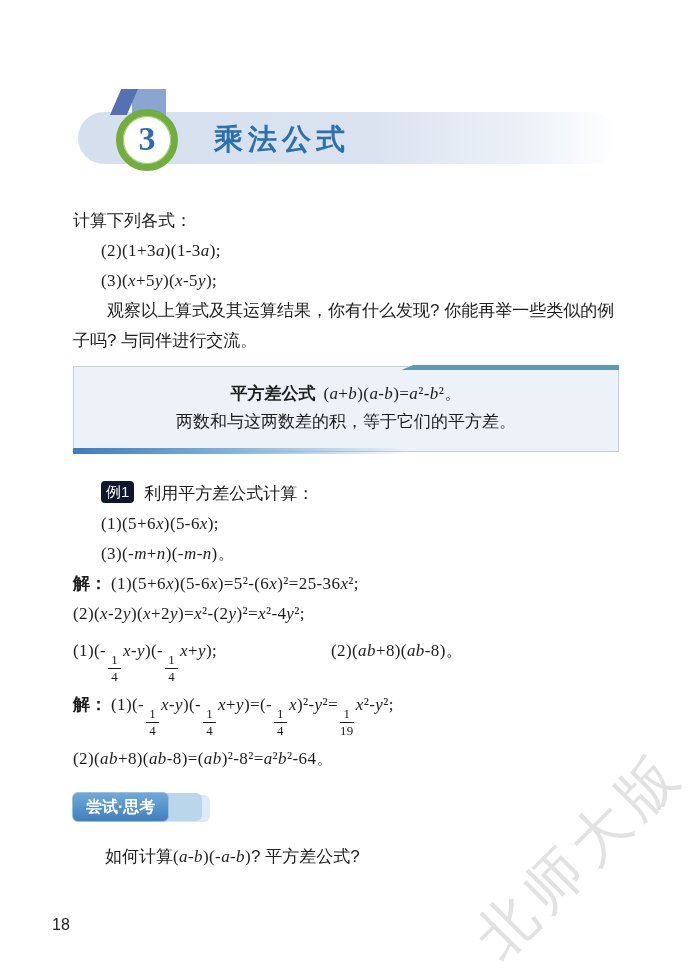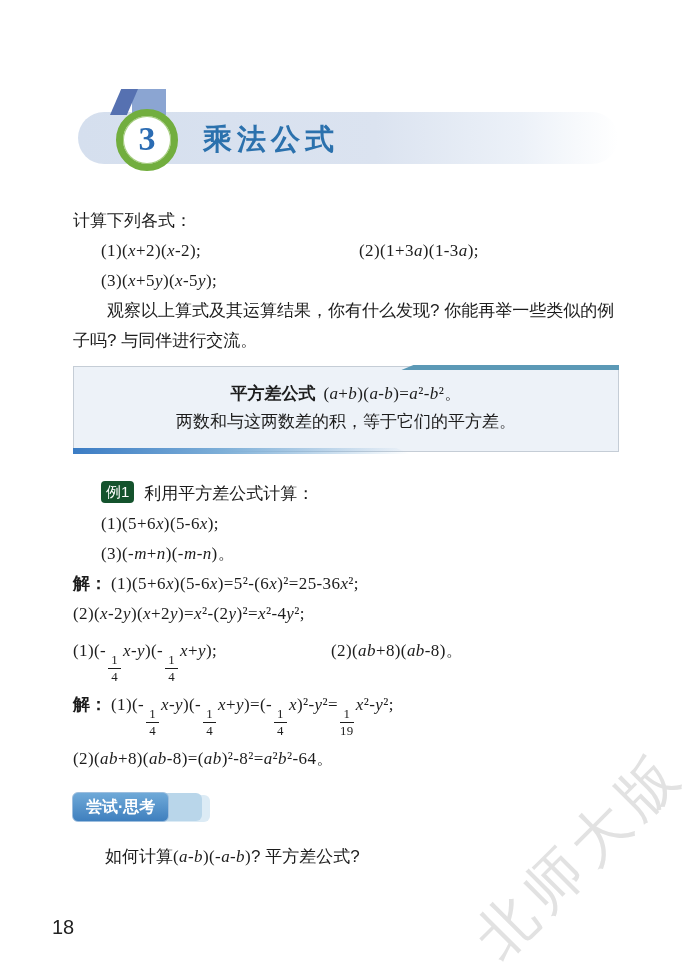--- a/index.html
+++ b/index.html
@@ -15,21 +15,21 @@
   
   .pill{position:absolute;left:78px;top:112px;width:540px;height:52px;border-radius:26px;
         background:linear-gradient(90deg,#d5dfee 0%,#dbe3f0 55%,#ecf1f8 82%,#ffffff 100%);}
   .ribbon-light{position:absolute;left:132px;top:89px;width:34px;height:26px;background:#8ba5d2;}
   .ribbon-dark{position:absolute;left:110px;top:89px;width:28px;height:26px;background:#5671b1;
         clip-path:polygon(40% 0,100% 0,60% 100%,0 100%);}
   .num-circle{position:absolute;left:116px;top:109px;width:48px;height:48px;background:#ffffff;
         border:7px solid #72ae3e;border-radius:50%;text-align:center;line-height:46px;
         font-family:"Liberation Serif","DejaVu Serif",serif;font-weight:bold;font-size:34px;color:#2b6cb3;
         box-shadow:0 0 0 1px #a5cd7e inset;}
-  .section-title{position:absolute;left:203px;top:120px;font-size:29px;font-weight:bold;
+  .section-title{position:absolute;left:214px;top:120px;font-size:29px;font-weight:bold;
         color:#2b71ad;letter-spacing:5px;}
 
   
   .content{position:absolute;left:73px;top:206px;width:546px;line-height:30px;}
   .content p{margin:0;}
   .ml{margin-left:28px;}
   .prob-row{display:flex;margin-left:28px;}
   .col-l{width:258px;flex:none;}
   .observe{text-indent:2em;}
 
@@ -47,36 +47,36 @@
         text-align:center;padding:13px 8px 15px 8px;line-height:28px;}
   .formula-box::before{content:"";position:absolute;top:-2px;right:-1px;height:5px;width:40%;
         background:#5b99b6;clip-path:polygon(12px 0,100% 0,100% 100%,0 100%);}
   .formula-box::after{content:"";position:absolute;bottom:-3px;left:-1px;height:6px;width:62%;
         background:linear-gradient(90deg,#3b7cc4 0%,#7fb0d8 45%,rgba(223,236,246,0) 100%);
         clip-path:polygon(0 0,calc(100% - 14px) 0,100% 100%,0 100%);}
   .fb-title{font-weight:bold;margin-right:8px;}
 
   
   .ex-head{margin-left:28px !important;margin-top:2px !important;}
-  .ex-badge{display:inline-block;background:#14532d;color:#ffffff;border-radius:4px;
+  .ex-badge{display:inline-block;background:#0f172a;color:#ffffff;border-radius:4px;
         padding:0 5px;font-size:15px;line-height:22px;margin-right:10px;vertical-align:2px;}
   .sol-prefix{font-weight:bold;margin-right:4px;}
   .gap-top{margin-top:12px !important;}
 
   
   .try-badge-wrap{position:relative;margin:18px 0 0 -1px;height:30px;}
   .try-badge-back2{position:absolute;left:10px;top:3px;width:128px;height:27px;background:#dcebf5;border-radius:6px;}
   .try-badge-back{position:absolute;left:6px;top:1px;width:124px;height:28px;background:#b9d6ea;border-radius:6px;}
   .try-badge{position:absolute;left:0;top:0;display:inline-block;
         background:linear-gradient(180deg,#6fa9d8 0%,#3f7fbe 100%);color:#ffffff;font-weight:bold;
         font-size:16px;line-height:28px;padding:0 13px;border-radius:6px;border:1px solid #9dbede;}
   .question{margin:20px 0 0 32px !important;}
 
   
-  .page-number{position:absolute;left:52px;top:916px;font-size:20px;color:#222;}
+  .page-number{position:absolute;left:52px;top:916px;font-size:16px;color:#222;}
 </style>
 </head>
 <body>
 
 <div class="page">
 
   <div class="watermark">北师大版</div>
 
   <div>
     <div class="pill"></div>
@@ -86,21 +86,20 @@
       <span>3</span>
     </div>
     <div class="section-title">乘法公式</div>
   </div>
 
   <div class="content">
 
     <p class="ml">计算下列各式：</p>
 
     <div class="prob-row">
-      <span class="col-l math">(1)(<i>x</i>+2)(<i>x</i>-2);</span>
       <span class="math">(2)(1+3<i>a</i>)(1-3<i>a</i>);</span>
     </div>
     <div class="prob-row">
       <span class="col-l math">(3)(<i>x</i>+5<i>y</i>)(<i>x</i>-5<i>y</i>);</span>
     </div>
 
     <p class="observe">观察以上算式及其运算结果，你有什么发现? 你能再举一些类似的例子吗? 与同伴进行交流。</p>
 
     <div class="formula-box">
       <div>

